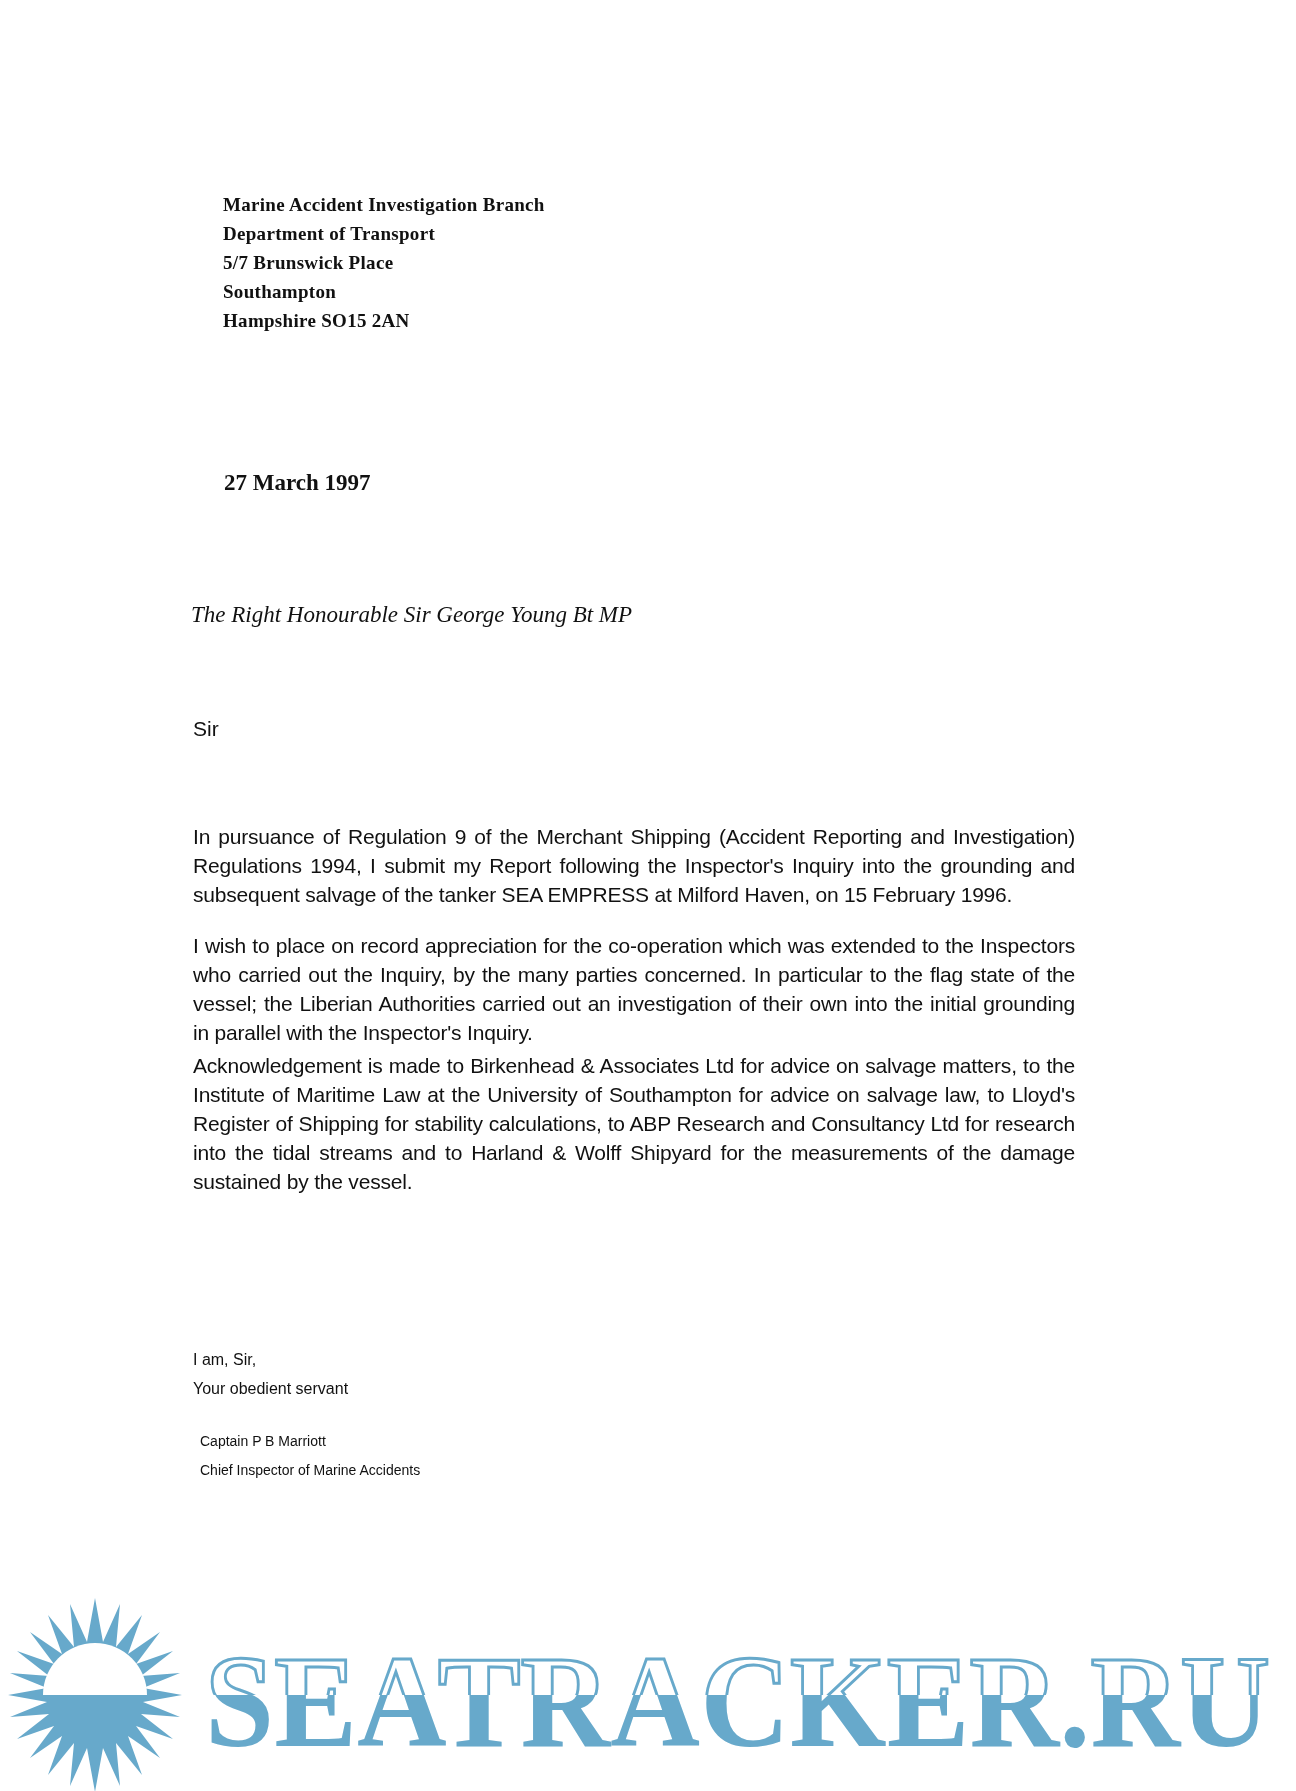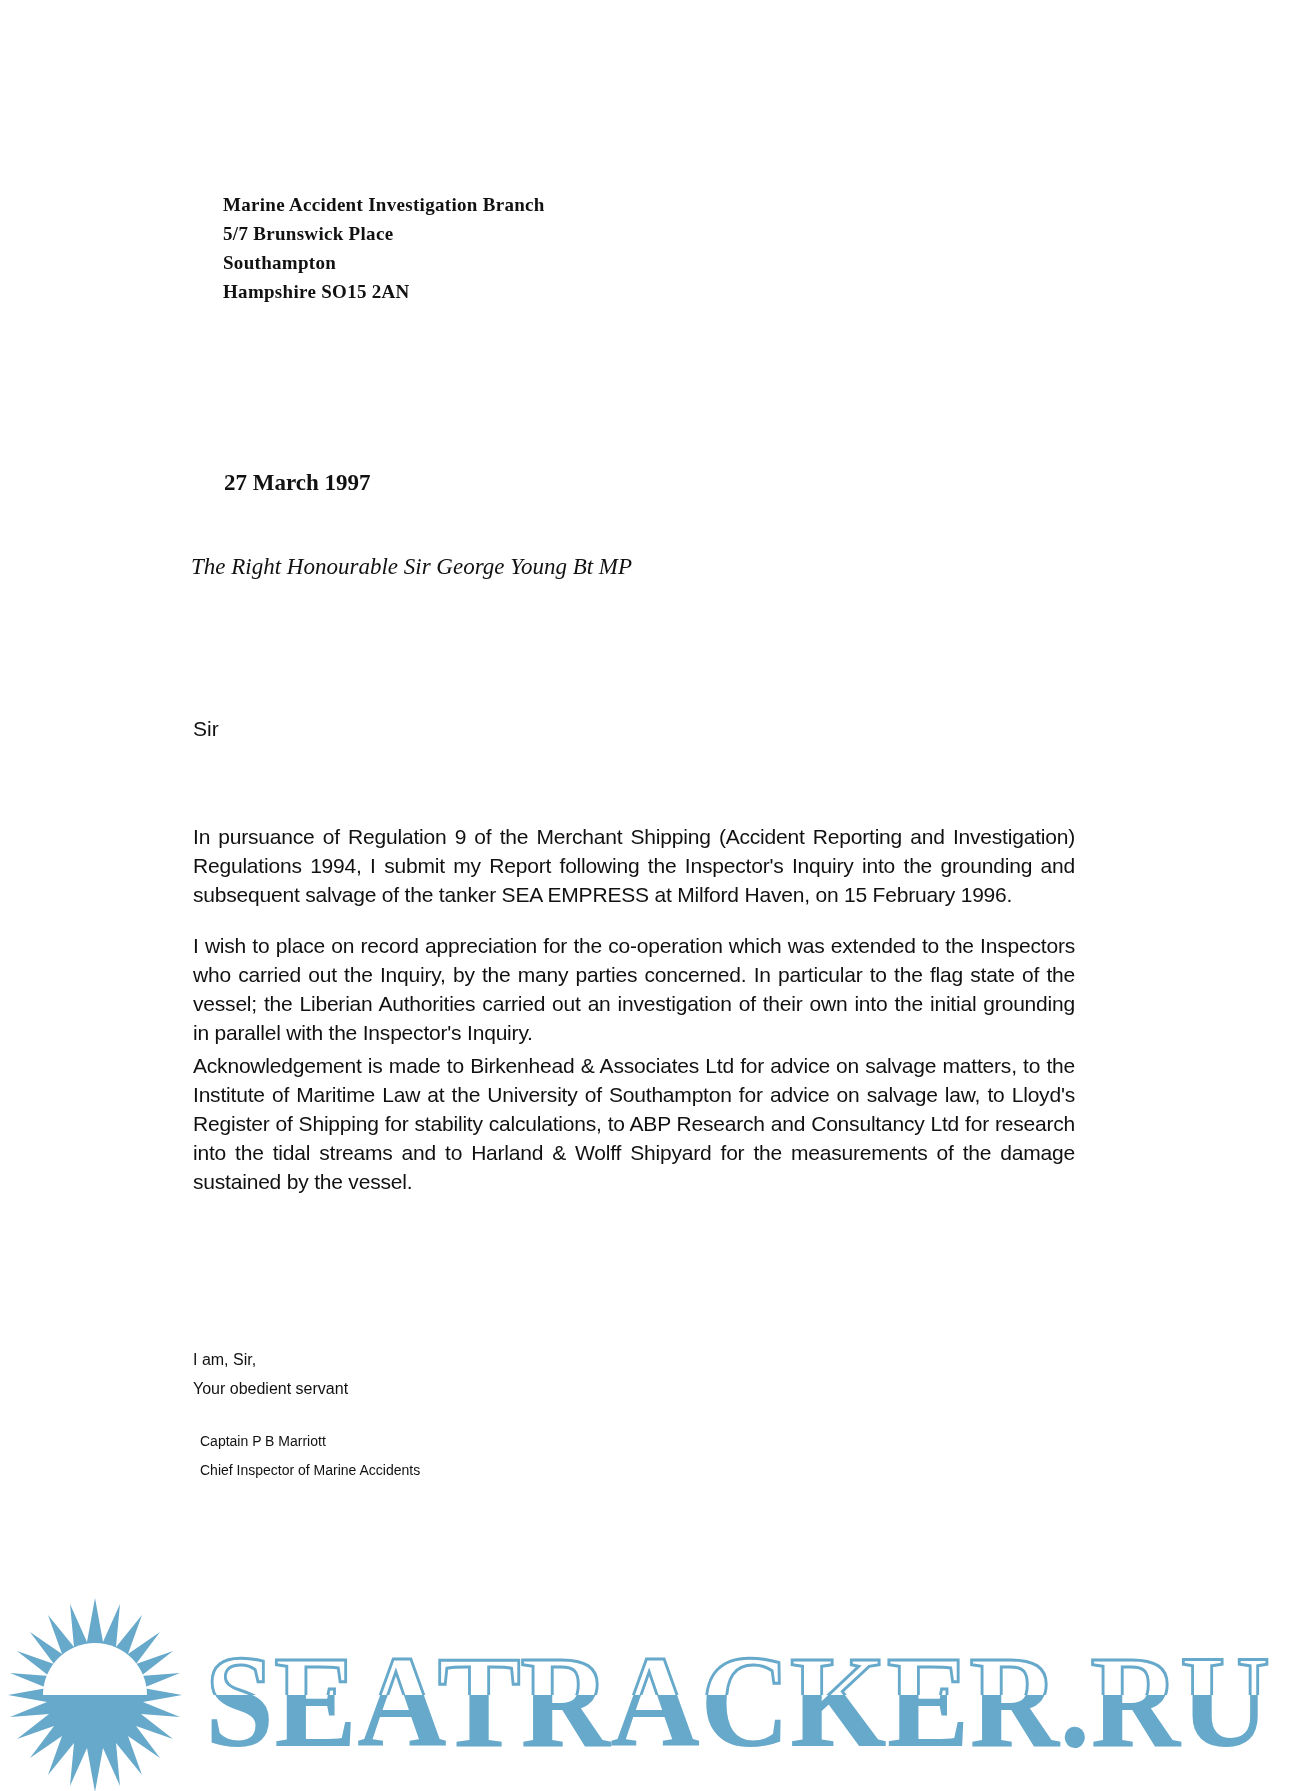--- a/index.html
+++ b/index.html
@@ -14,21 +14,21 @@
       font-family: "Liberation Serif", serif; font-weight: bold;
       font-size: 19px; line-height: 29px; letter-spacing: 0.3px; margin-left: 32px;
     }
     .sender div { white-space: nowrap; }
     .date {
       left: 191px; top: 468px;
       font-family: "Liberation Serif", serif; font-weight: bold;
       font-size: 23px; line-height: 29px; margin-left: 33px;
     }
     .addressee {
-      left: 191px; top: 552px;
+      left: 191px; top: 600px;
       font-family: "Liberation Serif", serif; font-style: italic;
       font-size: 23px; line-height: 30px;
     }
     .addressee div { white-space: nowrap; }
     .salutation {
       left: 193px; top: 714px;
       font-size: 21px; line-height: 29px;
     }
     .para {
       left: 193px; width: 882px;
@@ -41,20 +41,21 @@
     .p3 { top: 1051px; }
     .closing { left: 193px; top: 1345px; font-size: 16px; line-height: 29px; }
     .signature { left: 200px; top: 1427px; font-size: 14px; line-height: 29px; }
     .logo { left: 0; top: 1596px; width: 1072px; height: 195px; }
   </style>
 </head>
 <body>
 
 <div class="abs sender">
   <div>Marine Accident Investigation Branch</div>
+  <div>Department of Transport</div>
   <div>5/7 Brunswick Place</div>
   <div>Southampton</div>
   <div>Hampshire SO15 2AN</div>
 </div>
 
 <div class="abs date">27 March 1997</div>
 
 <div class="abs addressee">
   <div>The Right Honourable Sir George Young Bt MP</div>
 </div>

